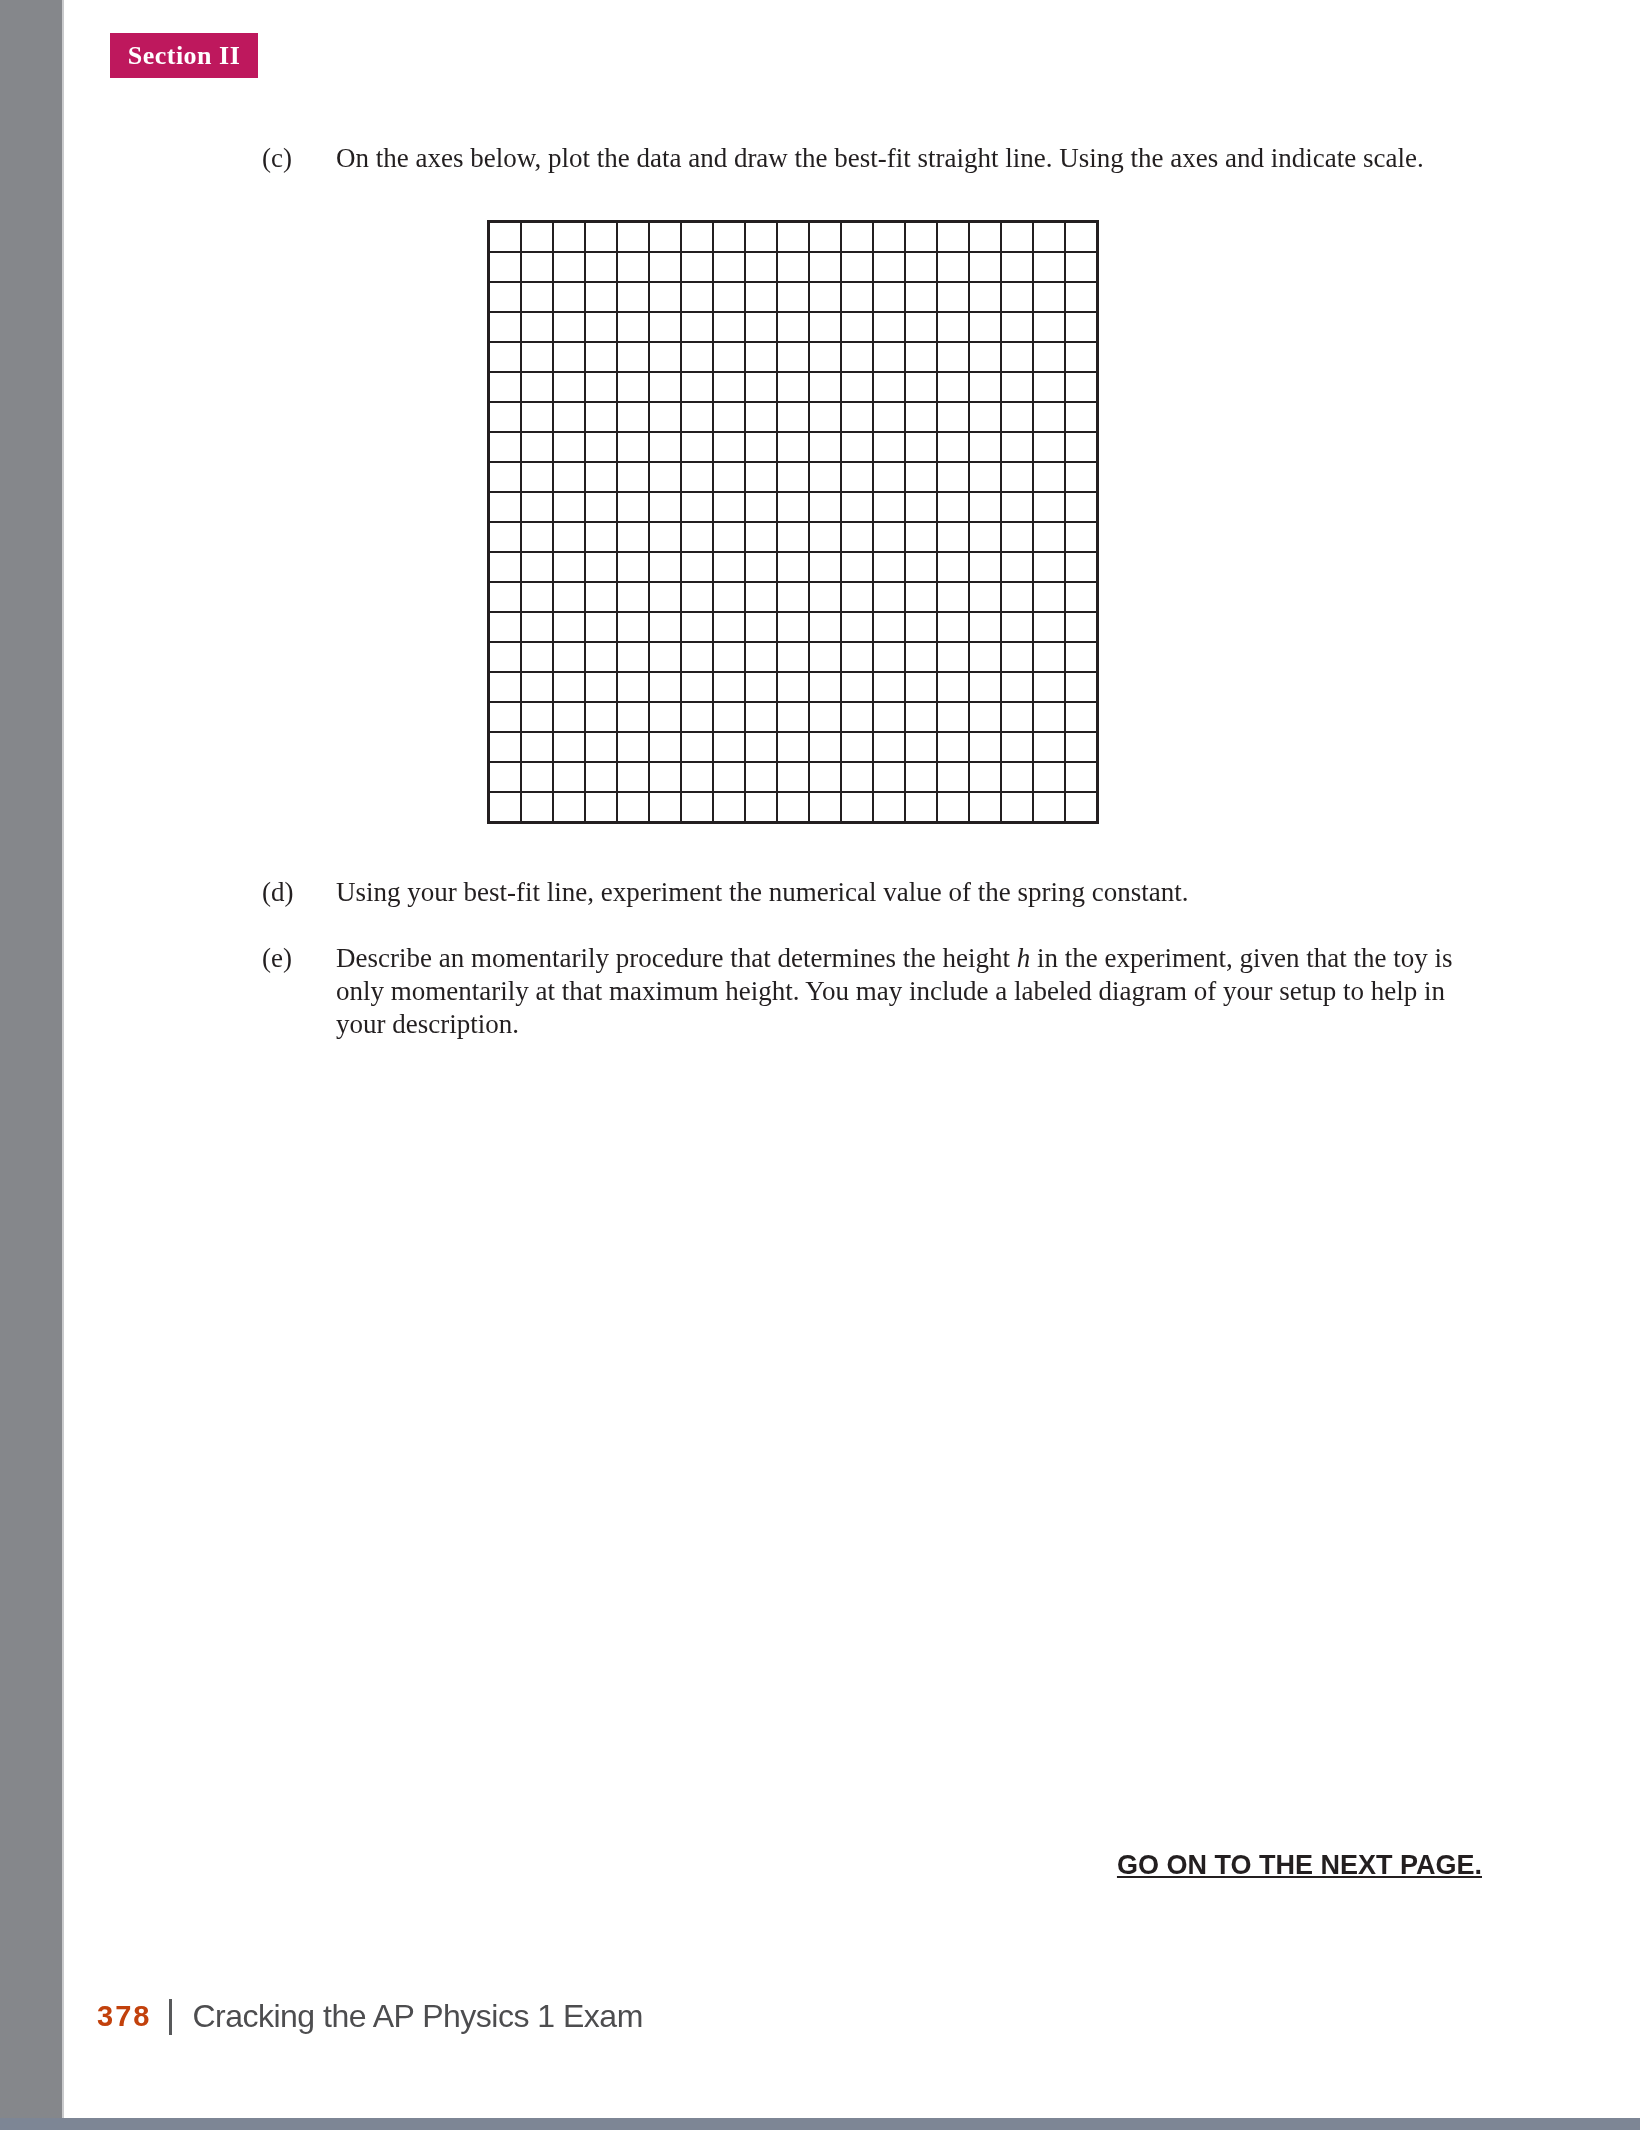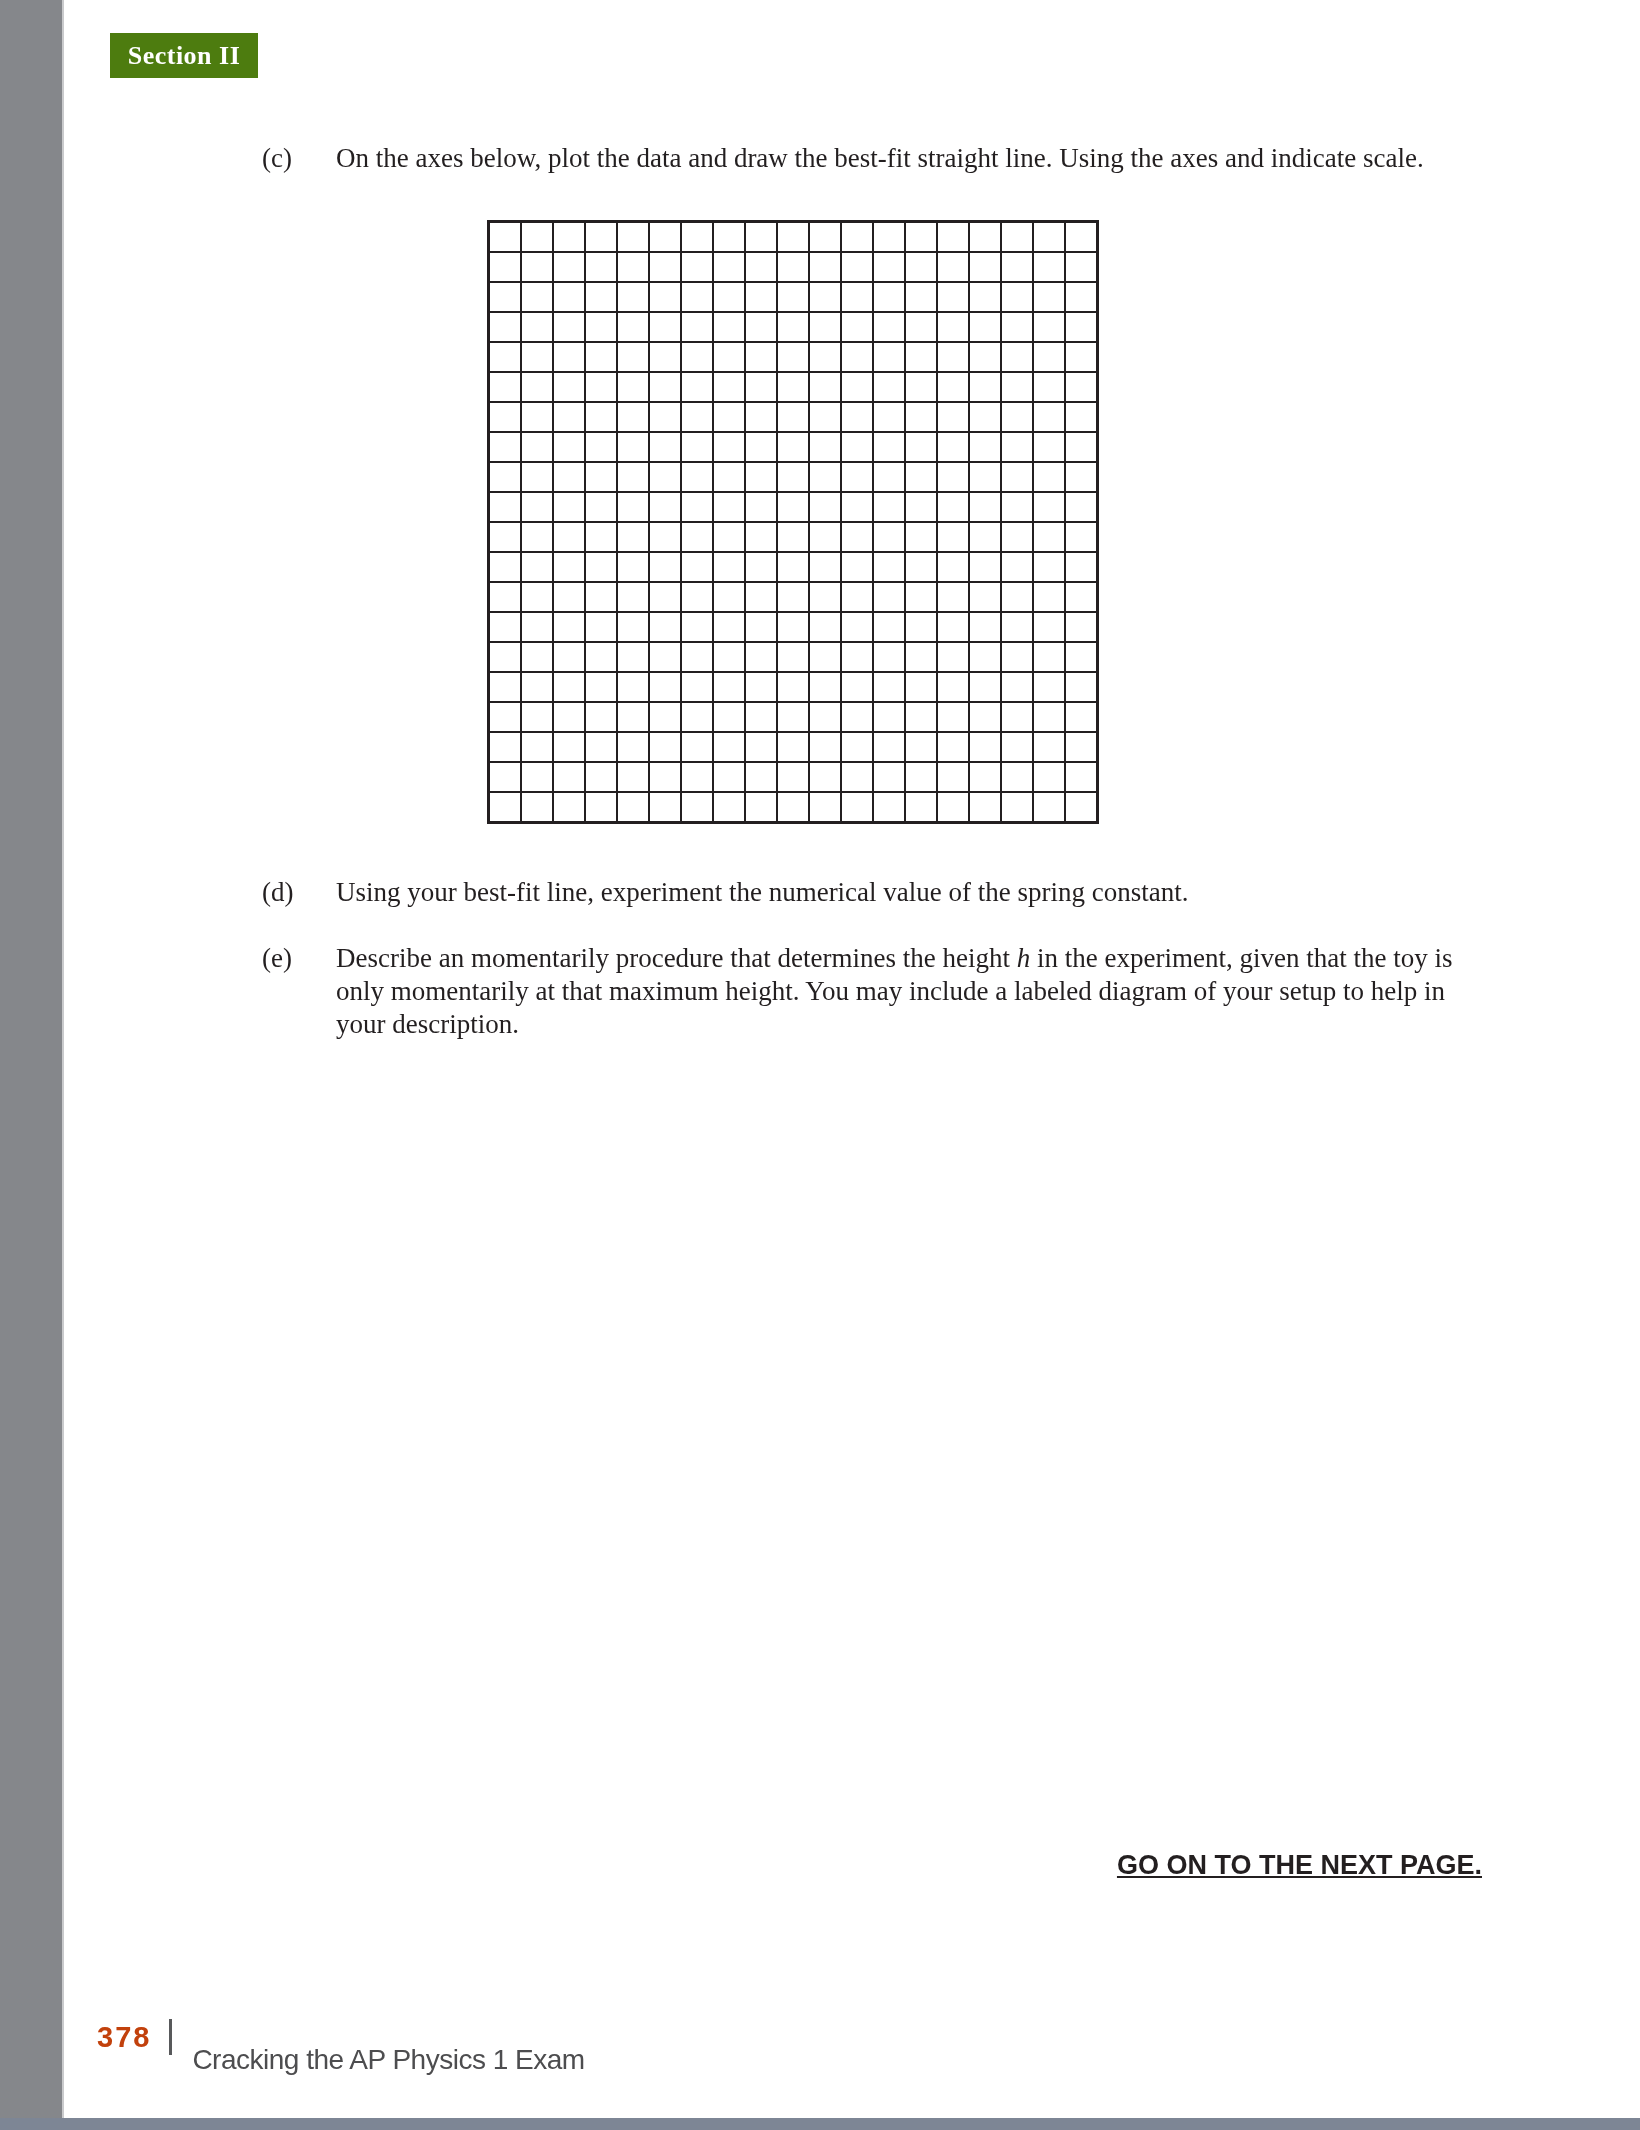--- a/index.html
+++ b/index.html
@@ -27,21 +27,21 @@
     position: absolute;
     left: 0; bottom: 0;
     width: 1640px; height: 12px;
     background: #7d8695;
     z-index: 5;
   }
   .section-tab {
     position: absolute;
     left: 110px; top: 33px;
     width: 148px; height: 45px;
-    background: #4d7c0f;
+    background: #be185d;
     color: #ffffff;
     font-family: "Liberation Serif", "DejaVu Serif", serif;
     font-weight: bold;
     font-size: 26px;
     line-height: 45px;
     text-align: center;
     letter-spacing: 0.5px;
   }
   .q-label {
     position: absolute;
@@ -98,24 +98,23 @@
     letter-spacing: 2px;
   }
   .footer .divider {
     width: 3px;
     height: 36px;
     background: #58595b;
     margin-left: 18px;
     margin-right: 20px;
   }
   .footer .book-title {
-    font-size: 28px;
+    font-size: 32px;
     color: #4d4d4f;
     letter-spacing: -0.5px;
-    margin-top: 46px;
   }
 </style>
 </head>
 <body>
 
 <div class="page">
 
   <div class="edge-left"></div>
 
   <div class="section-tab">

